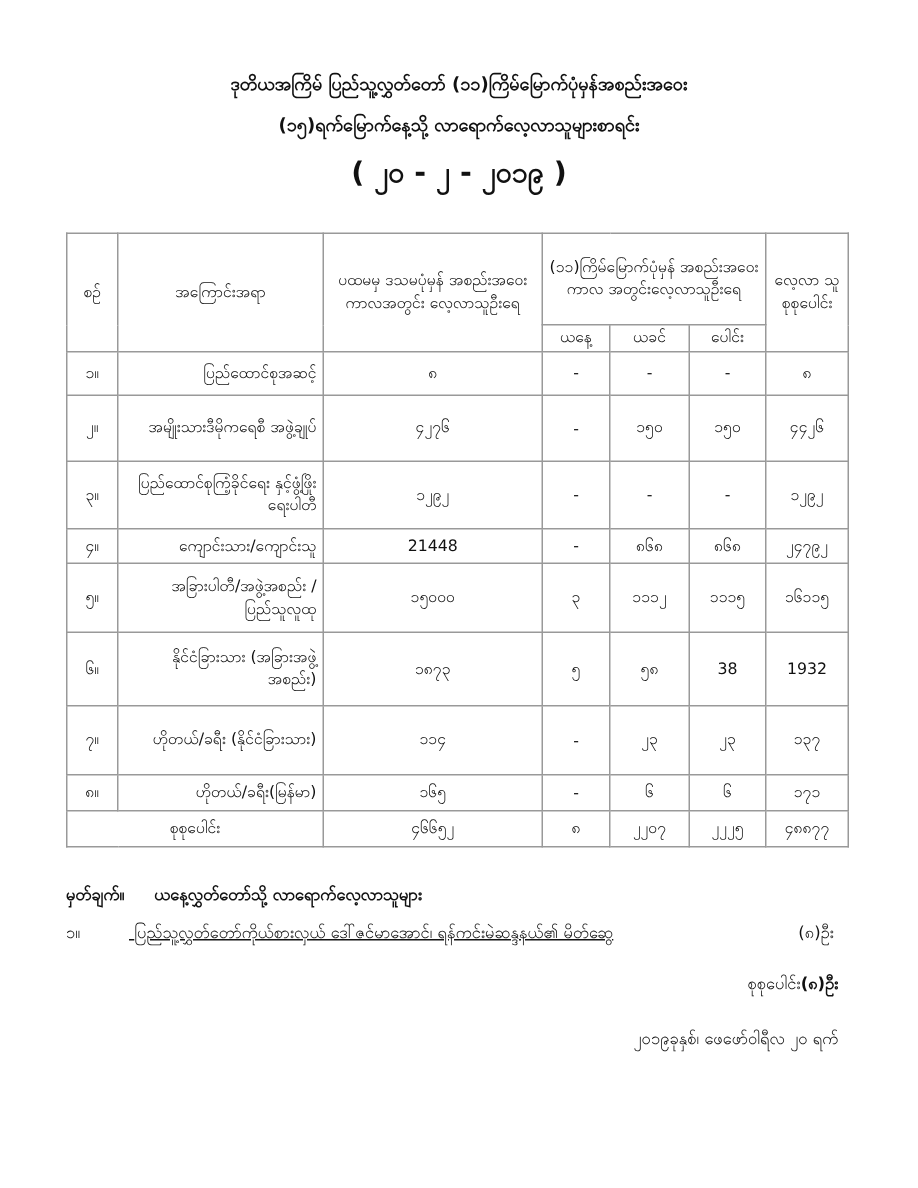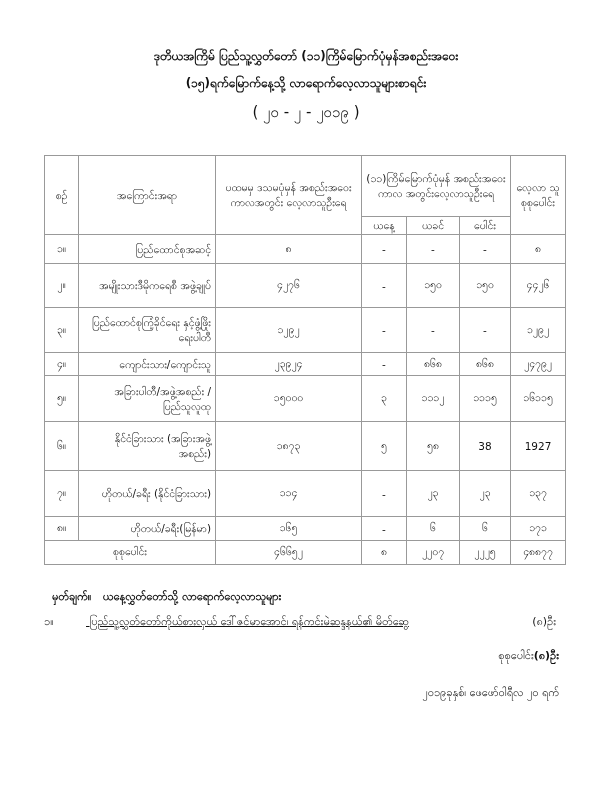--- a/index.html
+++ b/index.html
@@ -6,40 +6,40 @@
   body {
     width: 612px; height: 792px; position: relative; overflow: hidden;
     font-family: "DejaVu Sans", sans-serif; color: #111;
   }
   .title {
     position: absolute; left: 0; width: 612px; text-align: center;
     font-size: 12px; font-weight: bold;
   }
   #t1 { top: 48px; }
   #t2 { top: 75px; }
-  #t3 { top: 102px; font-size: 15px; font-weight: normal; }
+  #t3 { top: 102px; font-size: 19px; font-weight: bold; }
   table.main {
     position: absolute; left: 44px; top: 155px; width: 521px;
     border-collapse: collapse; table-layout: fixed;
     font-size: 10.5px;
   }
   table.main td, table.main th {
     border: 1px solid #999; padding: 1px 4px; vertical-align: middle;
     font-weight: normal;
   }
   table.main th { text-align: center; line-height: 15px; }
   th.bold, td.bold { font-weight: bold; }
   td.num { text-align: center; }
   td.label { text-align: right; line-height: 15px; }
   td.idx { text-align: center; }
   tr.r-h1 { height: 61px; }
   tr.r-h2 { height: 17px; }
   .notes { position: absolute; left: 44px; top: 589px; font-size: 11px; }
   .note-head { font-weight: bold; }
-  .note-head .nh-label { display: inline-block; width: 55px; text-align: center; }
+  .note-head .nh-label { display: inline-block; width: 55px; }
   .note-item { position: absolute; left: 44px; top: 614px; width: 520px; font-size: 11px; text-decoration: underline; }
   .note-item .ni-idx { display: inline-block; width: 42px; }
   .note-item .ni-count { position: absolute; right: 8px; top: 0; }
   .total-line { position: absolute; right: 53px; top: 648px; font-size: 11px; }
   .total-line b { font-weight: bold; }
   .date-line { position: absolute; right: 53px; top: 685px; font-size: 11px; text-align: center; }
 </style>
 </head>
 <body>
 
@@ -95,21 +95,21 @@
       <td class="label">ပြည်ထောင်စုကြံ့ခိုင်ရေး နှင့်ဖွံ့ဖြိုးရေးပါတီ</td>
       <td class="num">၁၂၉၂</td>
       <td class="num">-</td>
       <td class="num">-</td>
       <td class="num">-</td>
       <td class="num">၁၂၉၂</td>
     </tr>
     <tr style="height:23px">
       <td class="idx">၄။</td>
       <td class="label">ကျောင်းသား/ကျောင်းသူ</td>
-      <td class="num">၂၃၉၂၄</td>
+      <td class="num">21448</td>
       <td class="num">-</td>
       <td class="num">၈၆၈</td>
       <td class="num">၈၆၈</td>
       <td class="num">၂၄၇၉၂</td>
     </tr>
     <tr style="height:46px">
       <td class="idx">၅။</td>
       <td class="label">အခြားပါတီ/အဖွဲ့အစည်း / ပြည်သူလူထု</td>
       <td class="num">၁၅၀၀၀</td>
       <td class="num">၃</td>
@@ -117,21 +117,21 @@
       <td class="num">၁၁၁၅</td>
       <td class="num">၁၆၁၁၅</td>
     </tr>
     <tr style="height:49px">
       <td class="idx">၆။</td>
       <td class="label">နိုင်ငံခြားသား (အခြားအဖွဲ့အစည်း)</td>
       <td class="num">၁၈၇၃</td>
       <td class="num">၅</td>
       <td class="num">၅၈</td>
       <td class="num">38</td>
-      <td class="num">1927</td>
+      <td class="num">1932</td>
     </tr>
     <tr style="height:46px">
       <td class="idx">၇။</td>
       <td class="label">ဟိုတယ်/ခရီး (နိုင်ငံခြားသား)</td>
       <td class="num">၁၁၄</td>
       <td class="num">-</td>
       <td class="num">၂၃</td>
       <td class="num">၂၃</td>
       <td class="num">၁၃၇</td>
     </tr>

